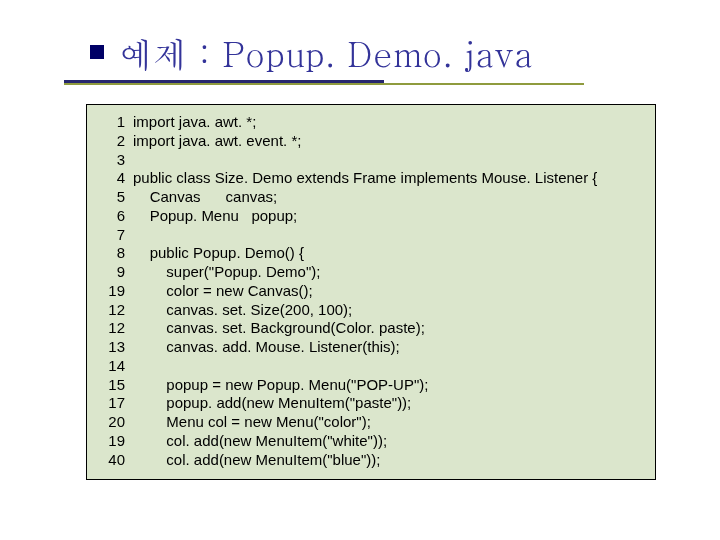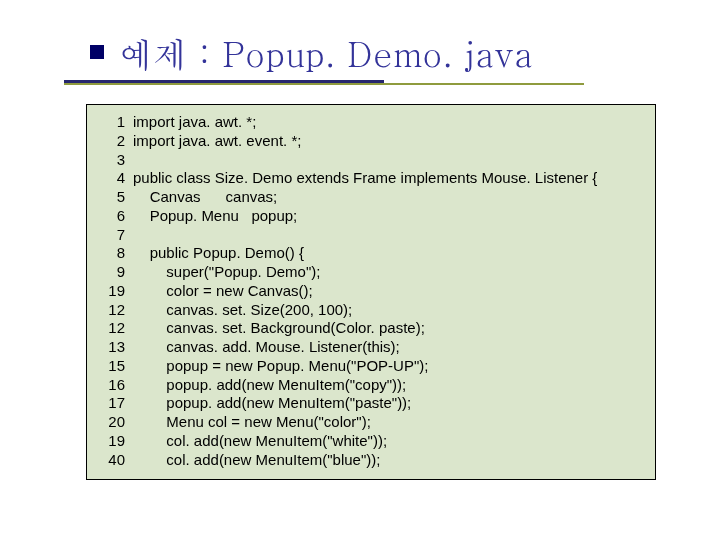--- a/index.html
+++ b/index.html
@@ -111,21 +111,21 @@
       <div class="code-line"><span class="ln">4</span><span class="txt">public class Size. Demo extends Frame implements Mouse. Listener {</span></div>
       <div class="code-line"><span class="ln">5</span><span class="txt">    Canvas      canvas;</span></div>
       <div class="code-line"><span class="ln">6</span><span class="txt">    Popup. Menu   popup;</span></div>
       <div class="code-line"><span class="ln">7</span><span class="txt"></span></div>
       <div class="code-line"><span class="ln">8</span><span class="txt">    public Popup. Demo() {</span></div>
       <div class="code-line"><span class="ln">9</span><span class="txt">        super("Popup. Demo");</span></div>
       <div class="code-line"><span class="ln">19</span><span class="txt">        color = new Canvas();</span></div>
       <div class="code-line"><span class="ln">12</span><span class="txt">        canvas. set. Size(200, 100);</span></div>
       <div class="code-line"><span class="ln">12</span><span class="txt">        canvas. set. Background(Color. paste);</span></div>
       <div class="code-line"><span class="ln">13</span><span class="txt">        canvas. add. Mouse. Listener(this);</span></div>
+      <div class="code-line"><span class="ln">14</span><span class="txt"></span></div>
       <div class="code-line"><span class="ln">15</span><span class="txt">        popup = new Popup. Menu("POP-UP");</span></div>
-      <div class="code-line"><span class="ln">16</span><span class="txt">        popup. add(new MenuItem("copy"));</span></div>
       <div class="code-line"><span class="ln">17</span><span class="txt">        popup. add(new MenuItem("paste"));</span></div>
       <div class="code-line"><span class="ln">20</span><span class="txt">        Menu col = new Menu("color");</span></div>
       <div class="code-line"><span class="ln">19</span><span class="txt">        col. add(new MenuItem("white"));</span></div>
       <div class="code-line"><span class="ln">40</span><span class="txt">        col. add(new MenuItem("blue"));</span></div>
     </div>
 
 </div>
 
 </body></html>

